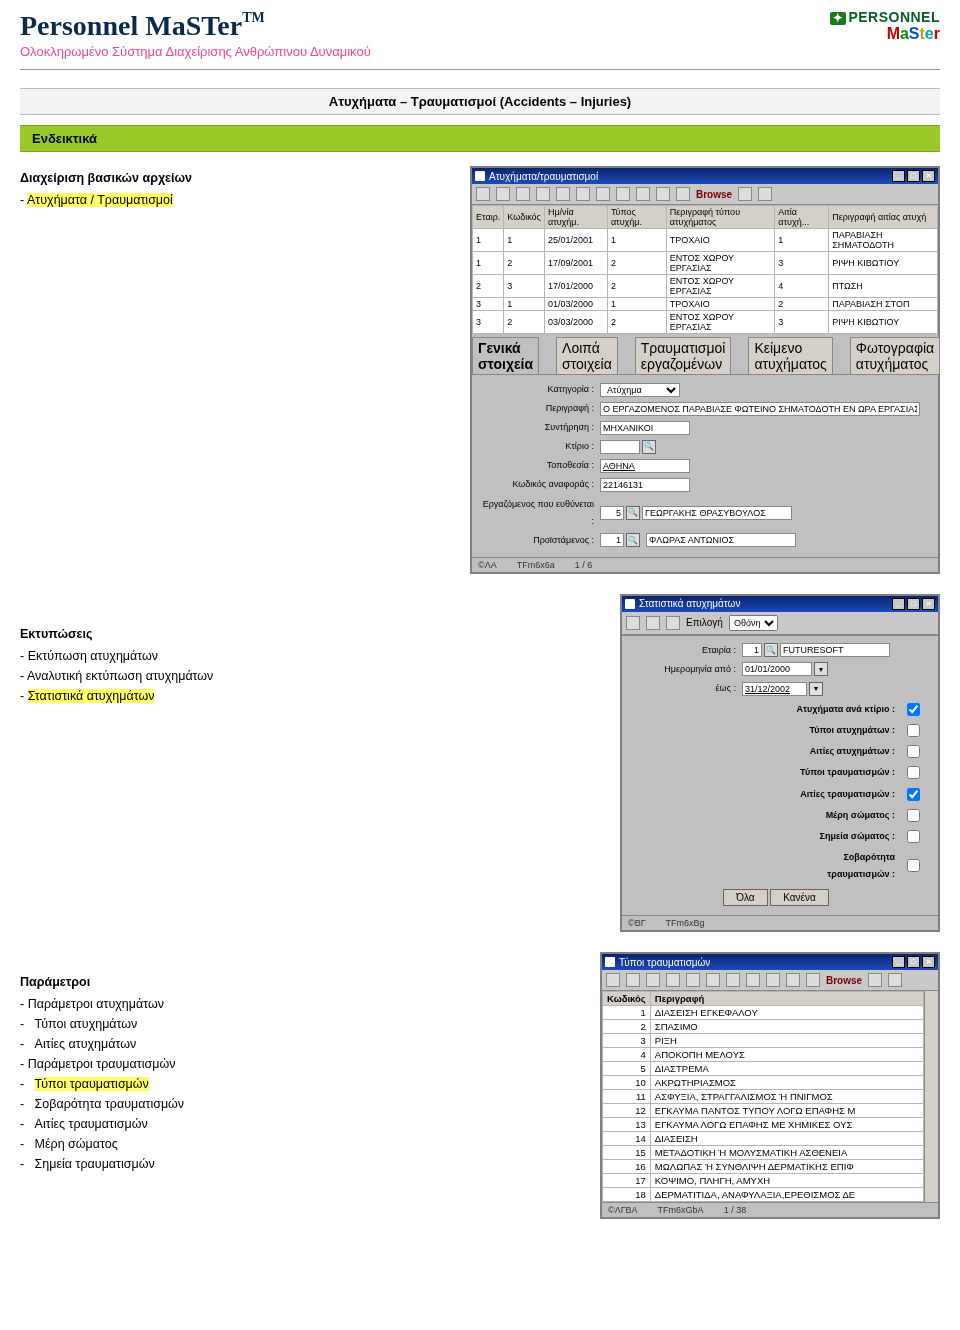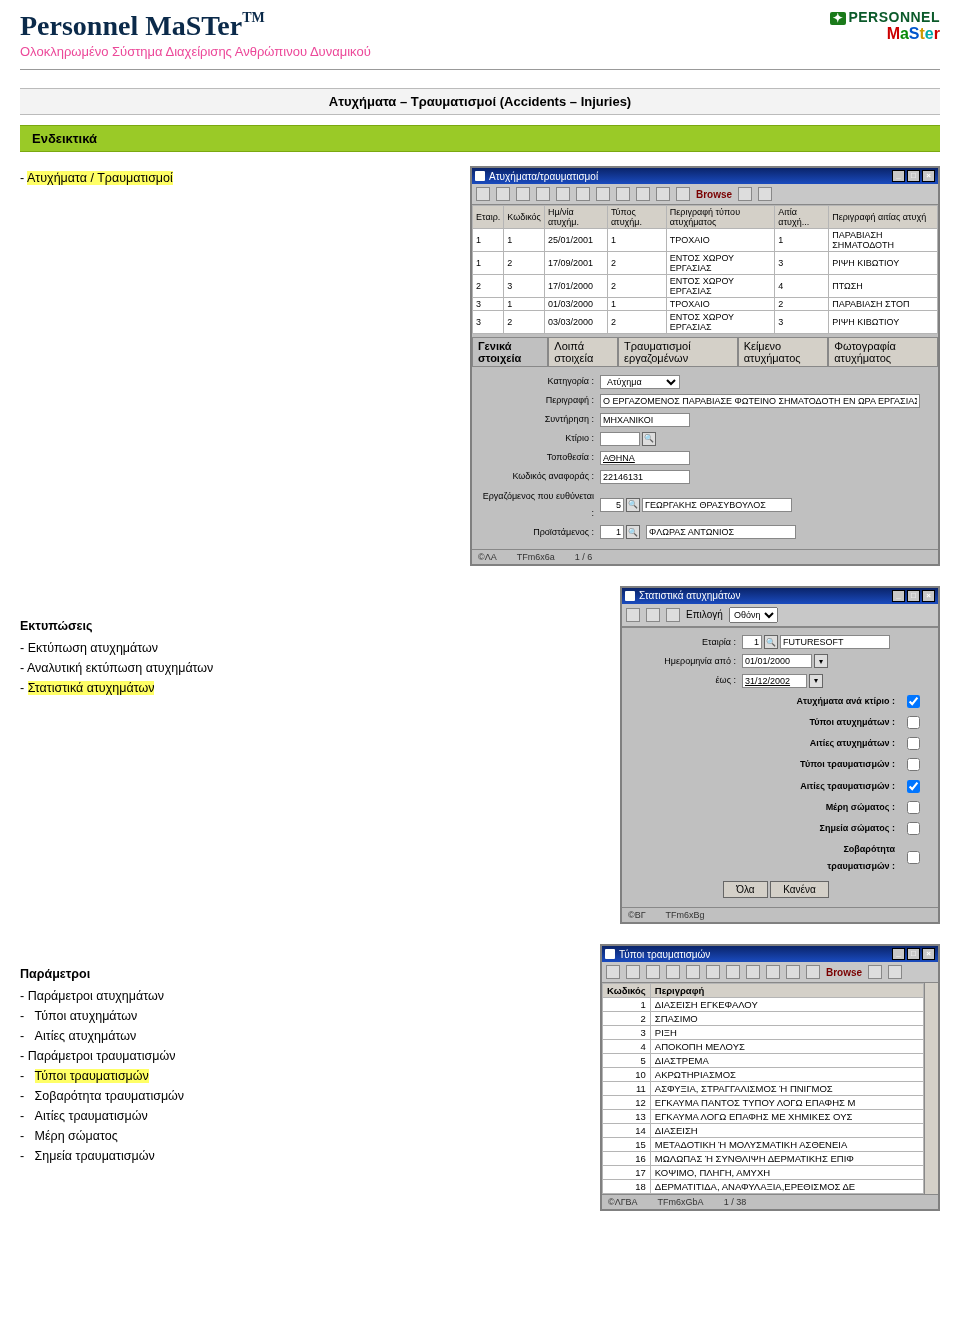--- a/index.html
+++ b/index.html
@@ -107,21 +107,21 @@
   .tbicon { width:14px; height:14px; border:1px solid #888; background:#ddd; display:inline-block;}
   .tbtext { color:#7a0000; font-weight:bold; }
   table.win-grid {
     width:100%; border-collapse:collapse; background:#fff; font-size:9px;
   }
   table.win-grid th, table.win-grid td {
     border:1px solid #b5b5b5; padding:1px 3px; text-align:left;
   }
   table.win-grid th { background:#d4d0c8; font-weight:normal; }
   .win-tabs {
-    display:flex; gap:0; margin-top:3px; font-size:11px;
+    display:flex; gap:17px; margin-top:3px; font-size:14px;
   }
   .win-tabs span { background:#d4d0c8; border:1px solid #888; border-bottom:none; padding:2px 5px; }
   .win-tabs span.active { background:#c0c0c0; font-weight:bold; }
   .win-form { padding:6px 10px; font-size:9px; line-height:1.9; border-top:1px solid #888;}
   .win-form .row { display:flex; align-items:center; margin-bottom:2px; }
   .win-form label { width:118px; text-align:right; padding-right:6px; color:#000;}
   .win-form input[type=text], .win-form select {
     background:#fff; border:1px solid #888; height:14px; font-size:9px; padding:0 2px;
   }
   .win-form .combo-btn {
@@ -166,20 +166,21 @@
     </div>
   </div>
 </div>
 <div class="hr-thin"></div>
 
 <div class="section-light">Ατυχήματα – Τραυματισμοί (Accidents – Injuries)</div>
 <div class="section-green">Ενδεικτικά</div>
 
 <div class="content-row">
   <div class="content-left">
+    <div class="heading">Διαχείριση βασικών αρχείων</div>
     <ul>
         <li><span class="hl">Ατυχήματα / Τραυματισμοί</span></li>
       </ul>
   </div>
 
   <div class="win win-large">
     <div class="win-titlebar">
       <div class="title">
           <span class="ticon"></span>
           <span>Ατυχήματα/τραυματισμοί</span>

